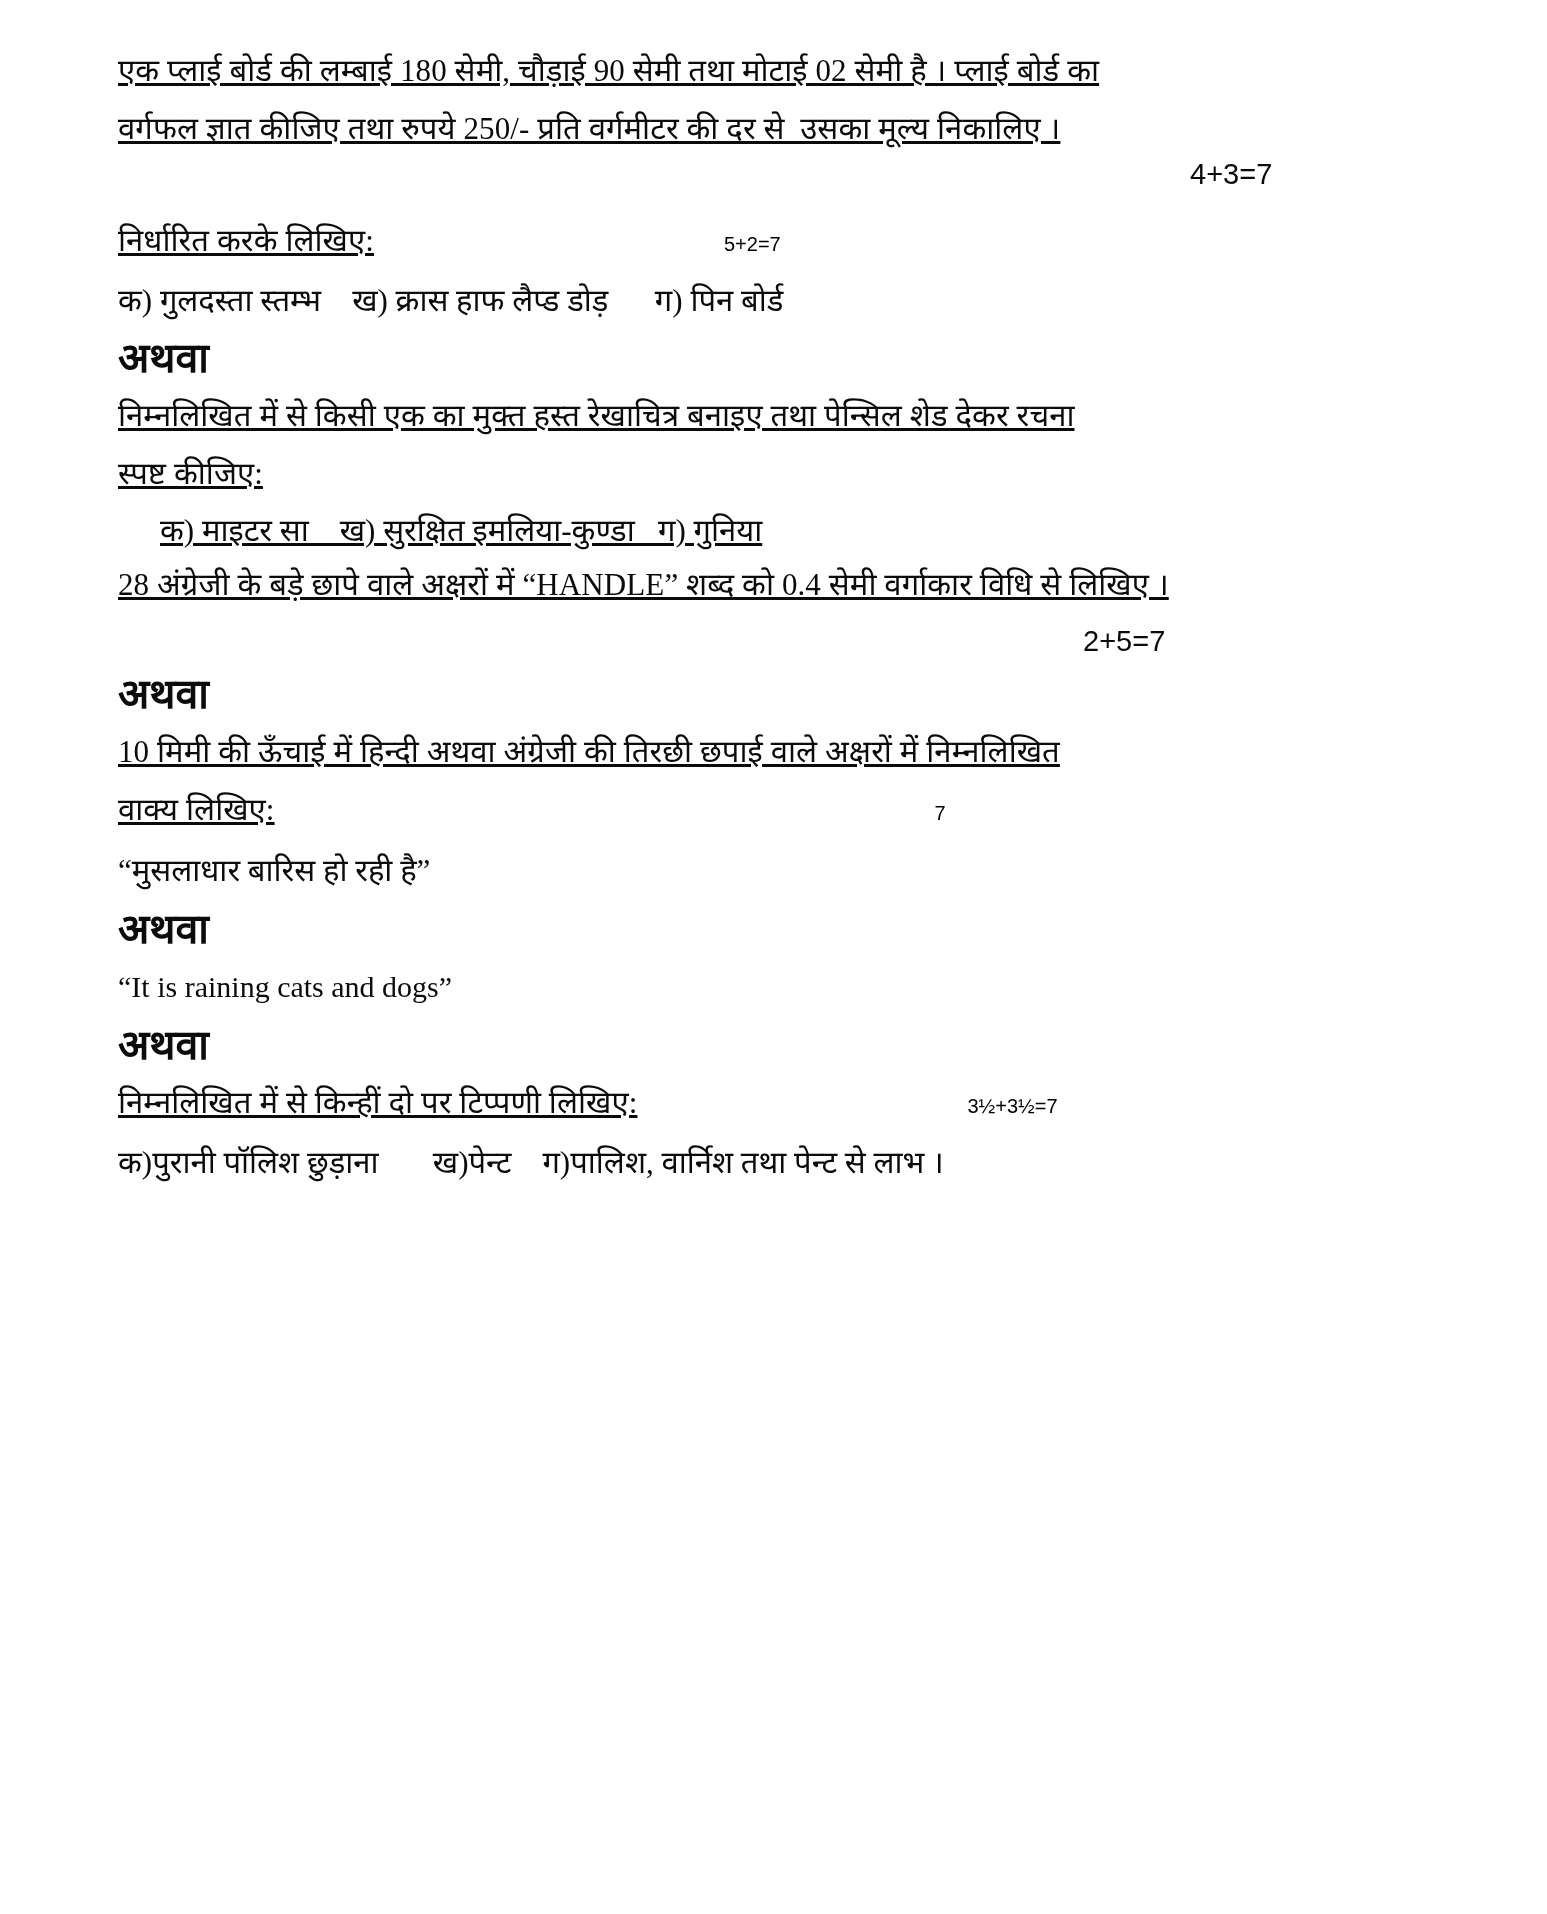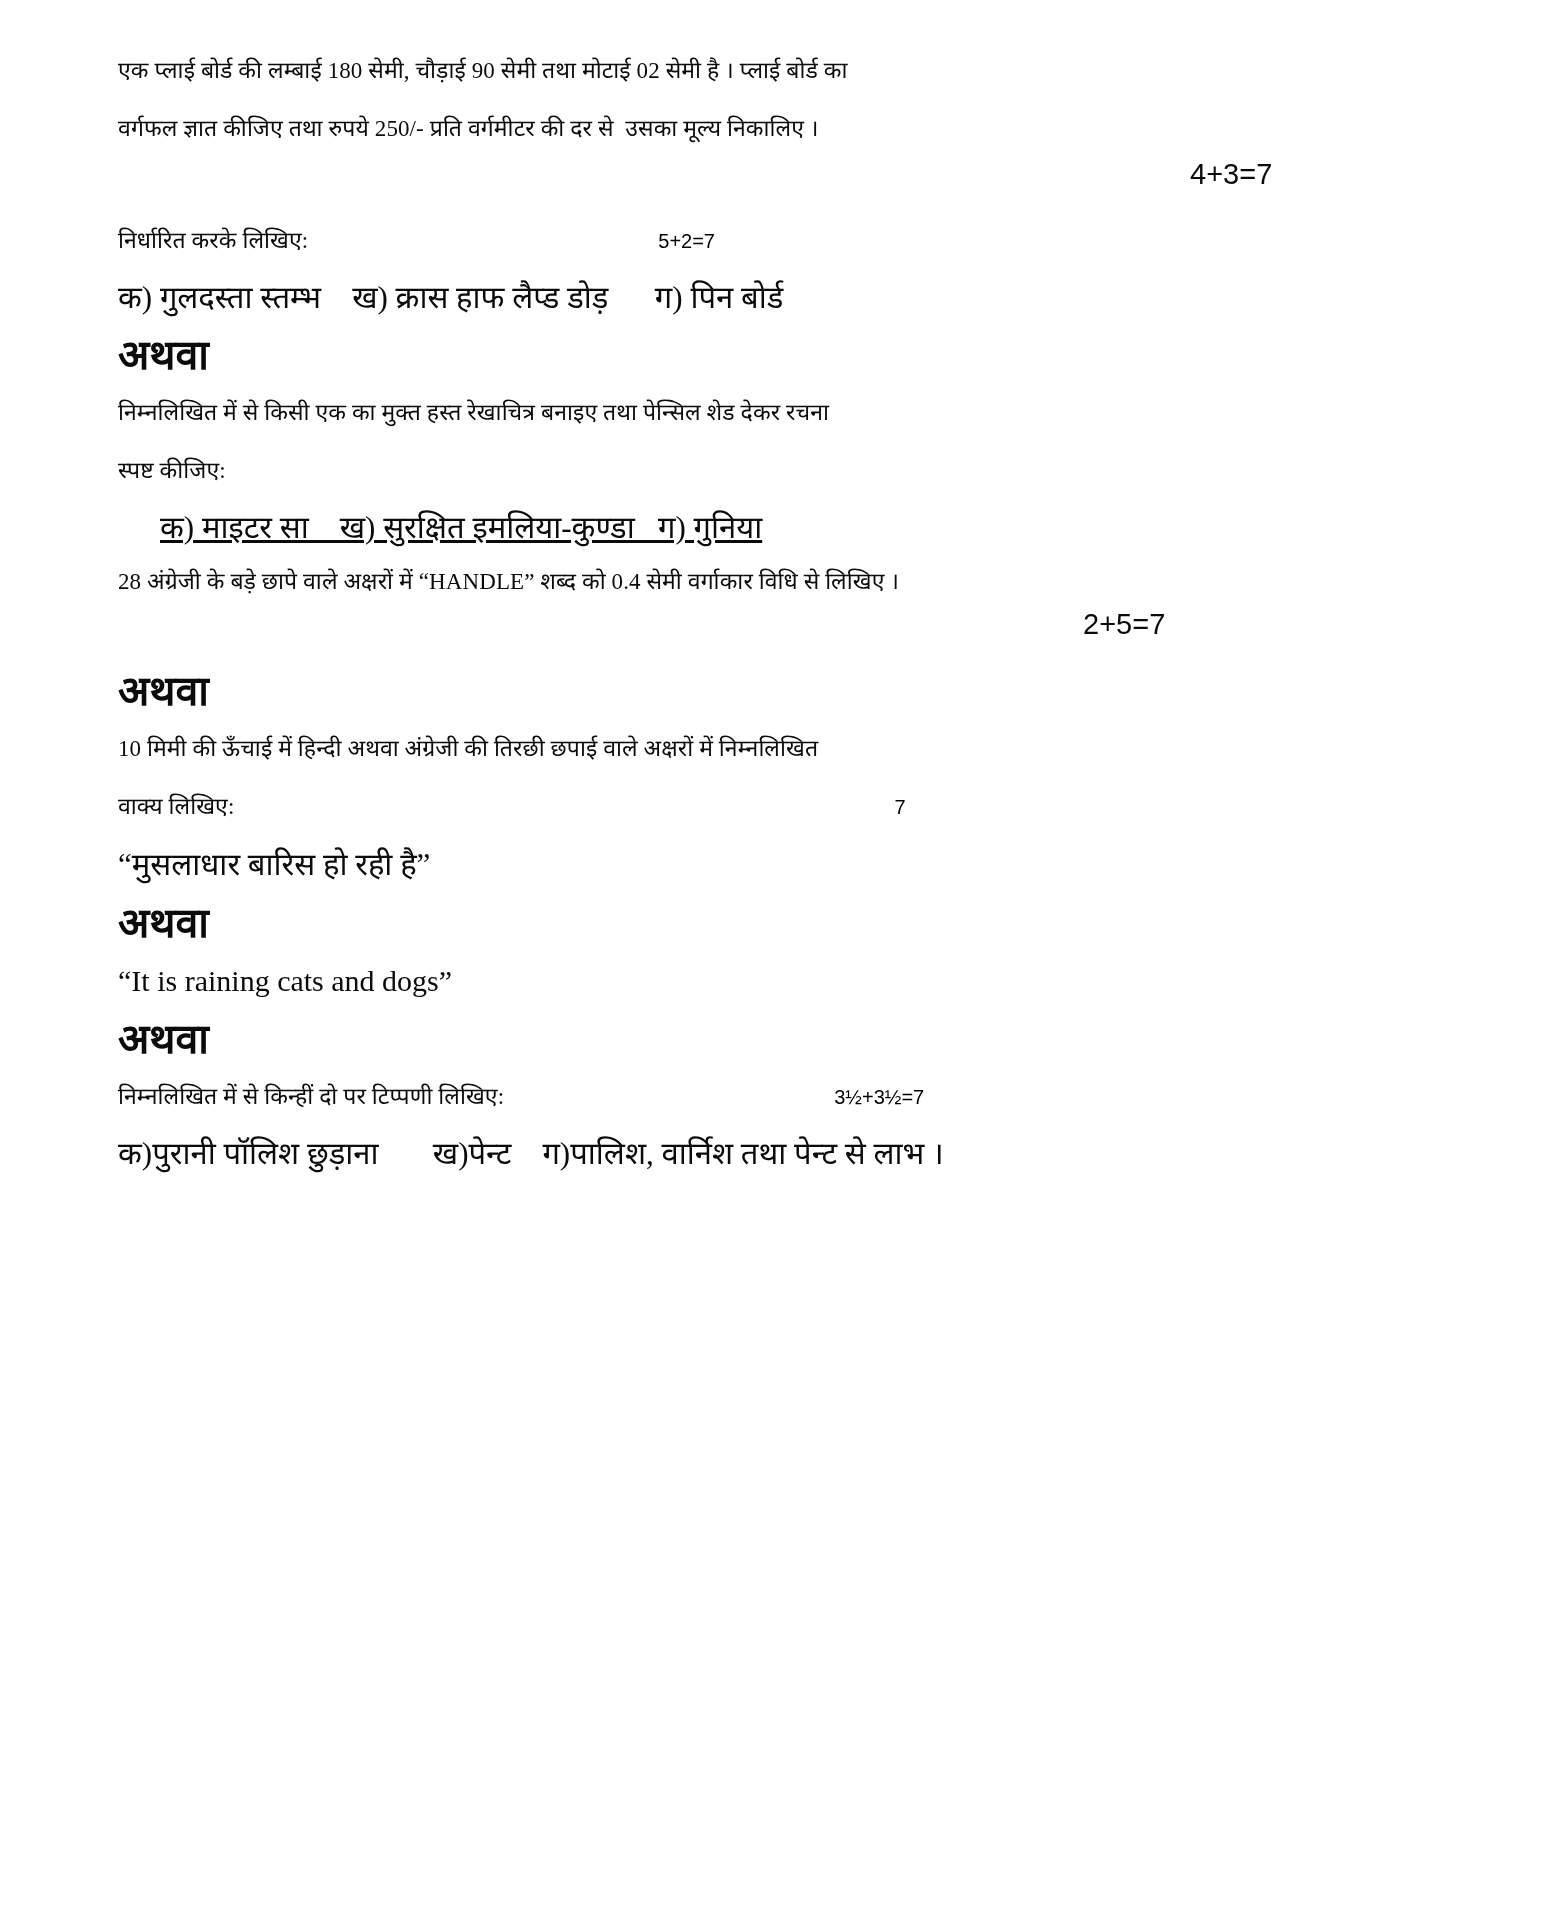--- a/index.html
+++ b/index.html
@@ -30,41 +30,42 @@
   
   .ln {
     font-family: "Liberation Serif", "DejaVu Serif", serif;
     font-size: 30px;
     line-height: 58px;
     color: #0b0b0b;
     white-space: pre-wrap;
     margin: 0;
   }
   .ln.dev {
-    font-size: 23px;
+    font-size: 31px;
     letter-spacing: 0.1px;
+    text-decoration: underline;
   }
   .ln.tight {
     line-height: 52px;
   }
 
   
   .marks-row {
     position: relative;
     height: 54px;
   }
   .marks {
     position: absolute;
     font-family: "Liberation Sans", "DejaVu Sans", sans-serif;
     font-size: 29px;
     color: #0b0b0b;
     top: 0;
   }
   .marks.m-4plus3 { left: 1072px; }
-  .marks.m-2plus5 { left: 965px; }
+  .marks.m-2plus5 { left: 965px; margin-top: 14px; }
 
   
   .inline-marks {
     font-family: "Liberation Sans", "DejaVu Sans", sans-serif;
     font-size: 20px;
   }
 
   
   .athava {
     text-align: left;

